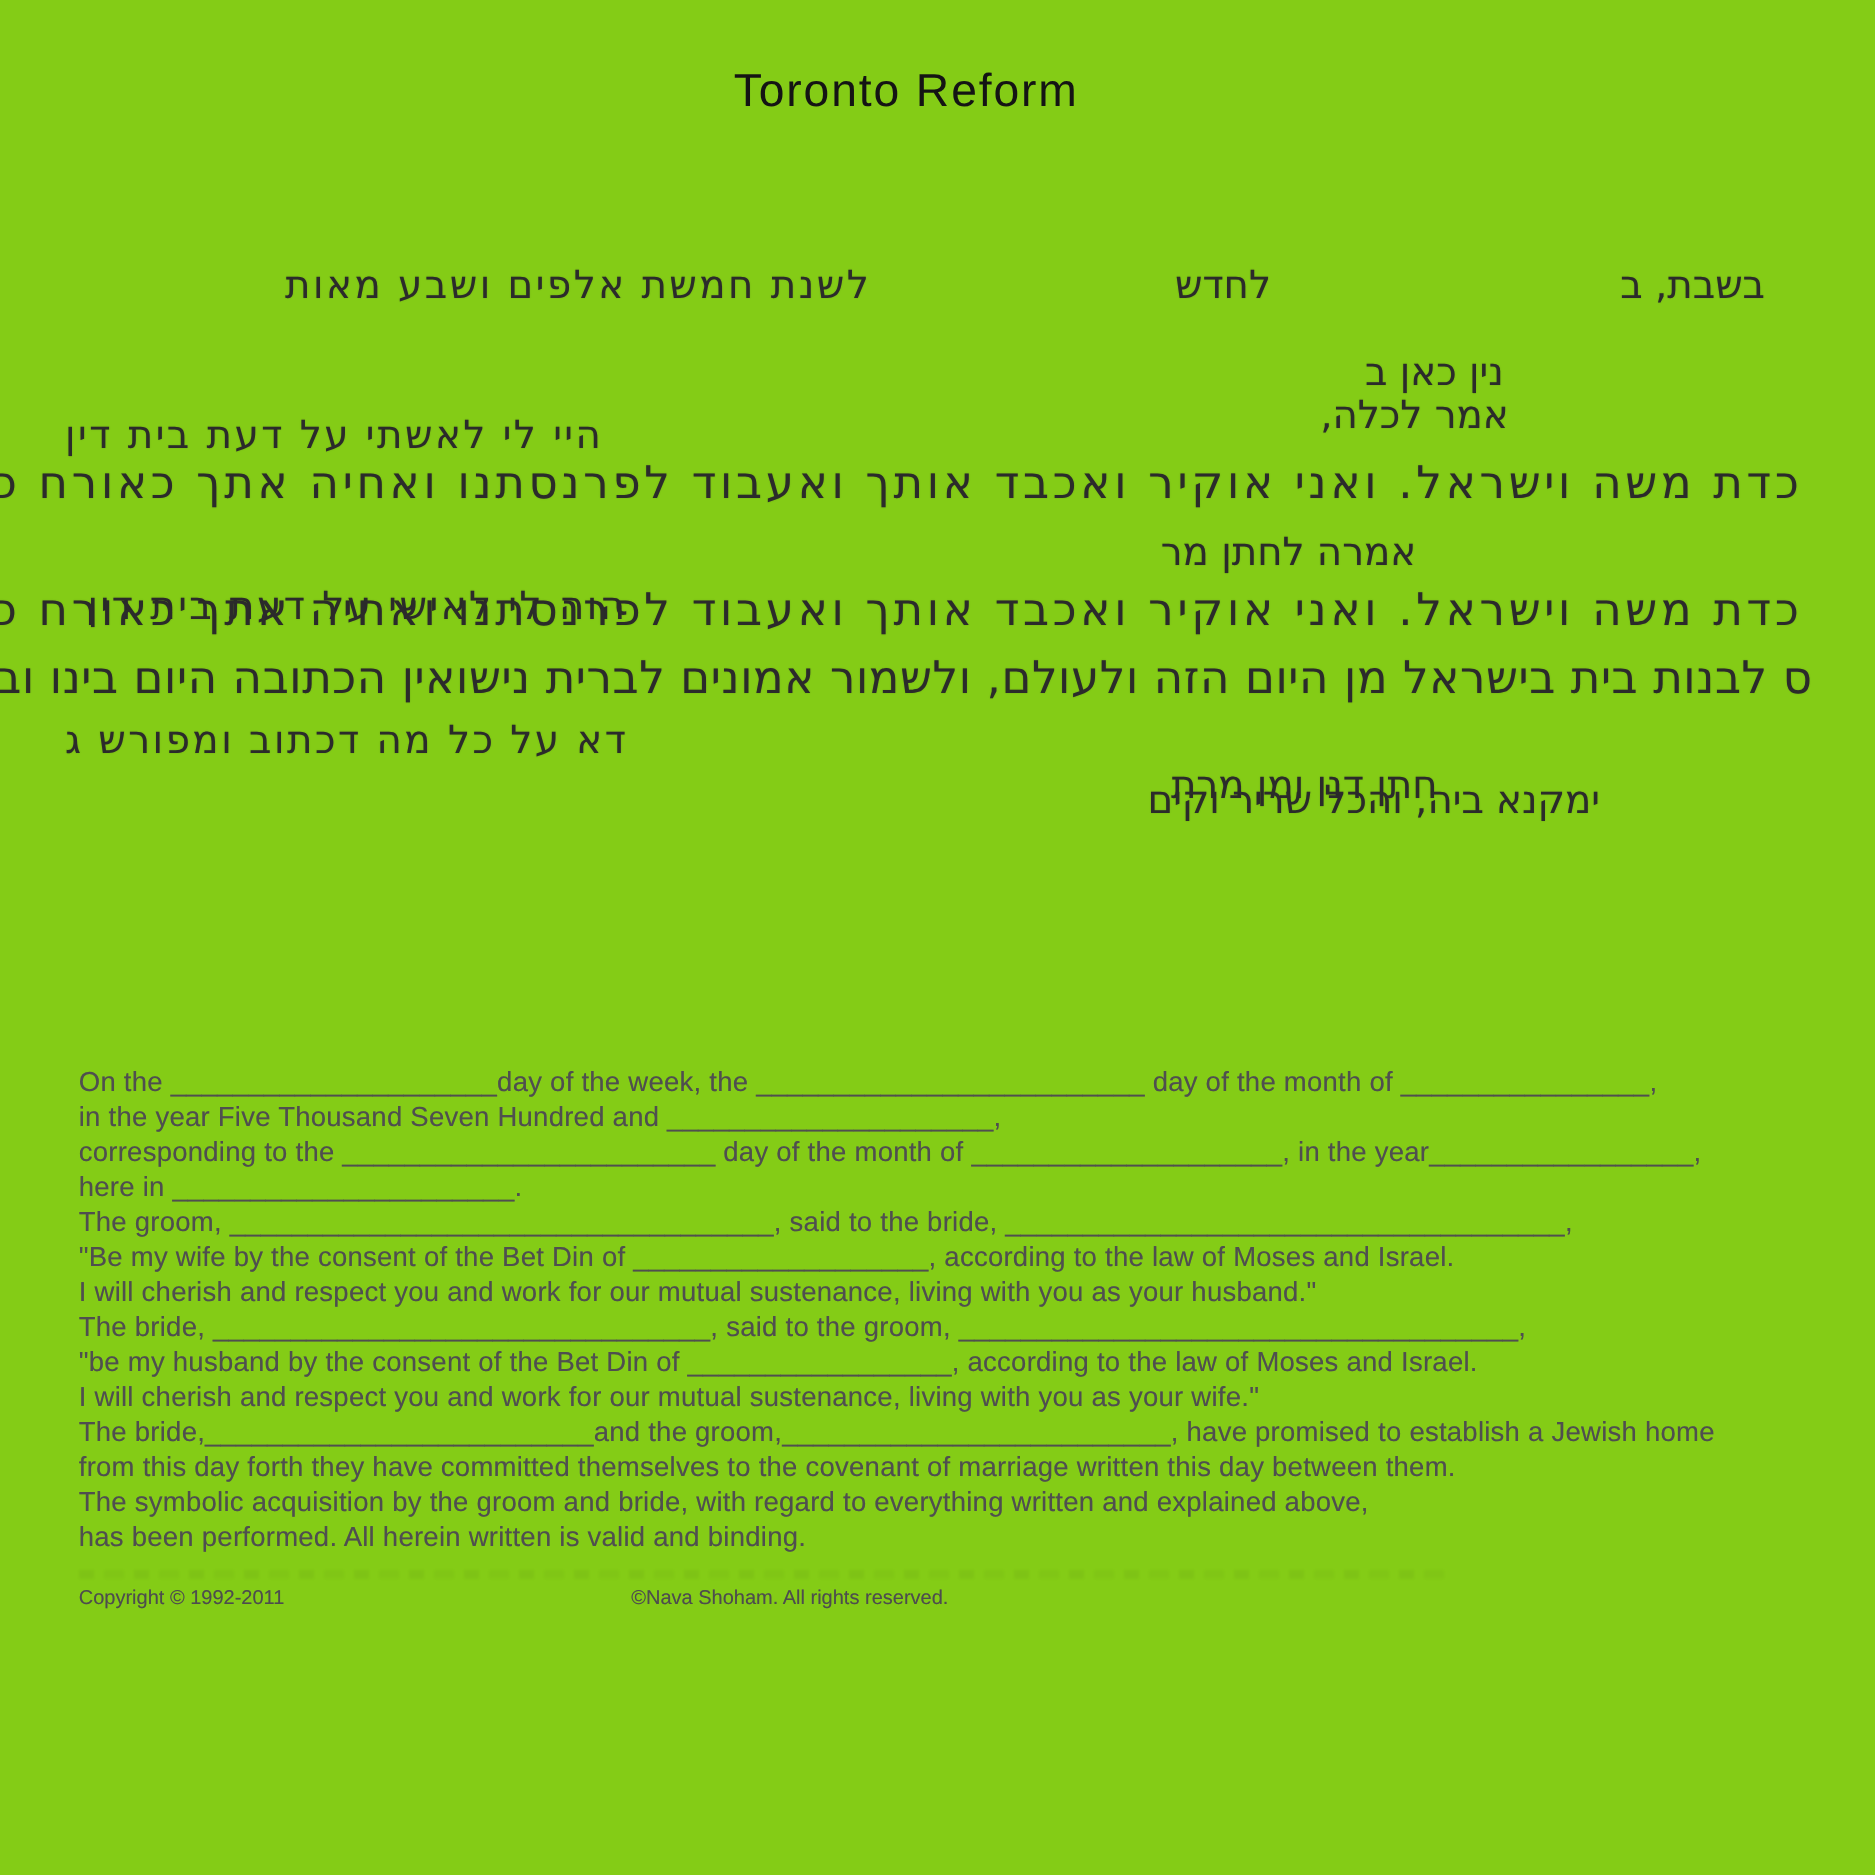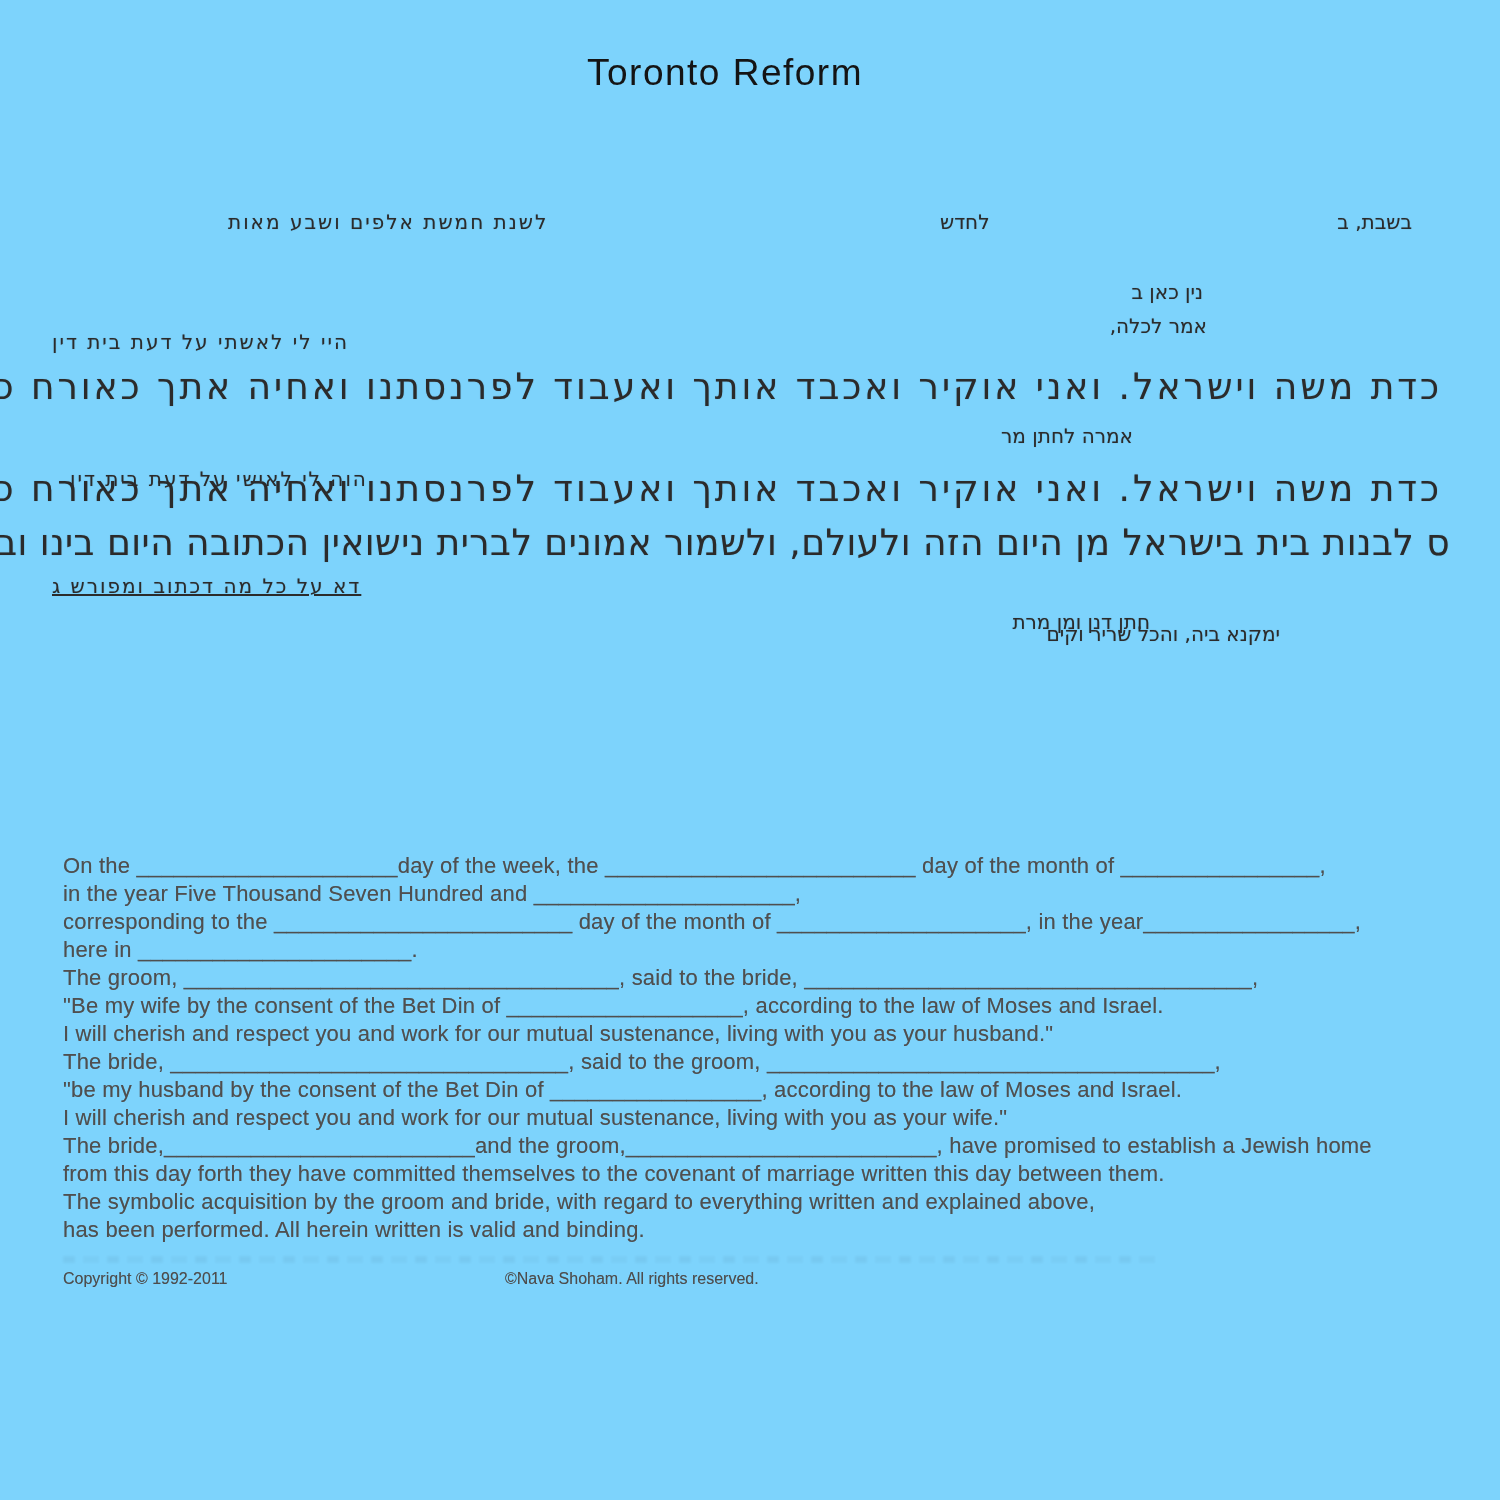--- a/index.html
+++ b/index.html
@@ -1,36 +1,36 @@
 <!DOCTYPE html>
 <html><head>
 <meta charset="utf-8">
 <style>
   html,body{margin:0;padding:0;background:#ffffff;}
   #page{
     position:relative;
     width:1500px;height:1500px;
-    background:#7dd3fc;
+    background:#84cc16;
     overflow:hidden;
   }
   .title{
     position:absolute;
     top:52px;left:0;width:1450px;
     text-align:center;
     font-family:"Liberation Sans",sans-serif;
     font-size:37px;
     letter-spacing:1.5px;
     color:#141414;
   }
   .heb{
     position:absolute;
     direction:rtl;
     white-space:nowrap;
     font-family:"DejaVu Sans",sans-serif;
-    font-size:20px;
+    font-size:31px;
     color:#2b2b2b;
     text-shadow:0 0 1px rgba(40,40,40,0.35);
   }
   .heb.sp{letter-spacing:2px;}
   .heb.big{font-size:36px;letter-spacing:3px;}
   .heb.big2{font-size:36px;letter-spacing:0.5px;}
   .english{
     position:absolute;
     left:63px;top:852px;
     width:1420px;
@@ -83,21 +83,21 @@
     <div class="heb big" style="top:366px;right:58px;">כדת משה וישראל. ואני אוקיר ואכבד אותך ואעבוד לפרנסתנו ואחיה אתך כאורח כל א</div>
 
     <div class="heb" style="top:424px;right:367px;">אמרה לחתן מר</div>
     <div class="heb sp" style="top:424px;left:70px;margin-top:43px;">הוה לי לאישי על דעת בית דין</div>
 
     <div class="heb big" style="top:468px;right:58px;">כדת משה וישראל. ואני אוקיר ואכבד אותך ואעבוד לפרנסתנו ואחיה אתך כאורח כל א</div>
 
     <div class="heb big2" style="top:522px;right:50px;">ס לבנות בית בישראל מן היום הזה ולעולם, ולשמור אמונים לברית נישואין הכתובה היום בינו ובינה ו</div>
 
     <div class="heb" style="top:574px;right:350px;margin-top:36px;">חתן דנן ומן מרת</div>
-    <div class="heb sp" style="top:574px;left:52px;text-decoration:underline;">דא על כל מה דכתוב ומפורש ג</div>
+    <div class="heb sp" style="top:574px;left:52px;">דא על כל מה דכתוב ומפורש ג</div>
 
     <div class="heb" style="top:622px;right:220px;">ימקנא ביה, והכל שריר וקים</div>
   </div>
 
   <div class="english">
     <div>On the _____________________day of the week, the _________________________ day of the month of ________________,</div>
     <div>in the year Five Thousand Seven Hundred and _____________________,</div>
     <div>corresponding to the ________________________ day of the month of ____________________, in the year_________________,</div>
     <div>here in ______________________.</div>
     <div>The groom, ___________________________________, said to the bride, ____________________________________,</div>

